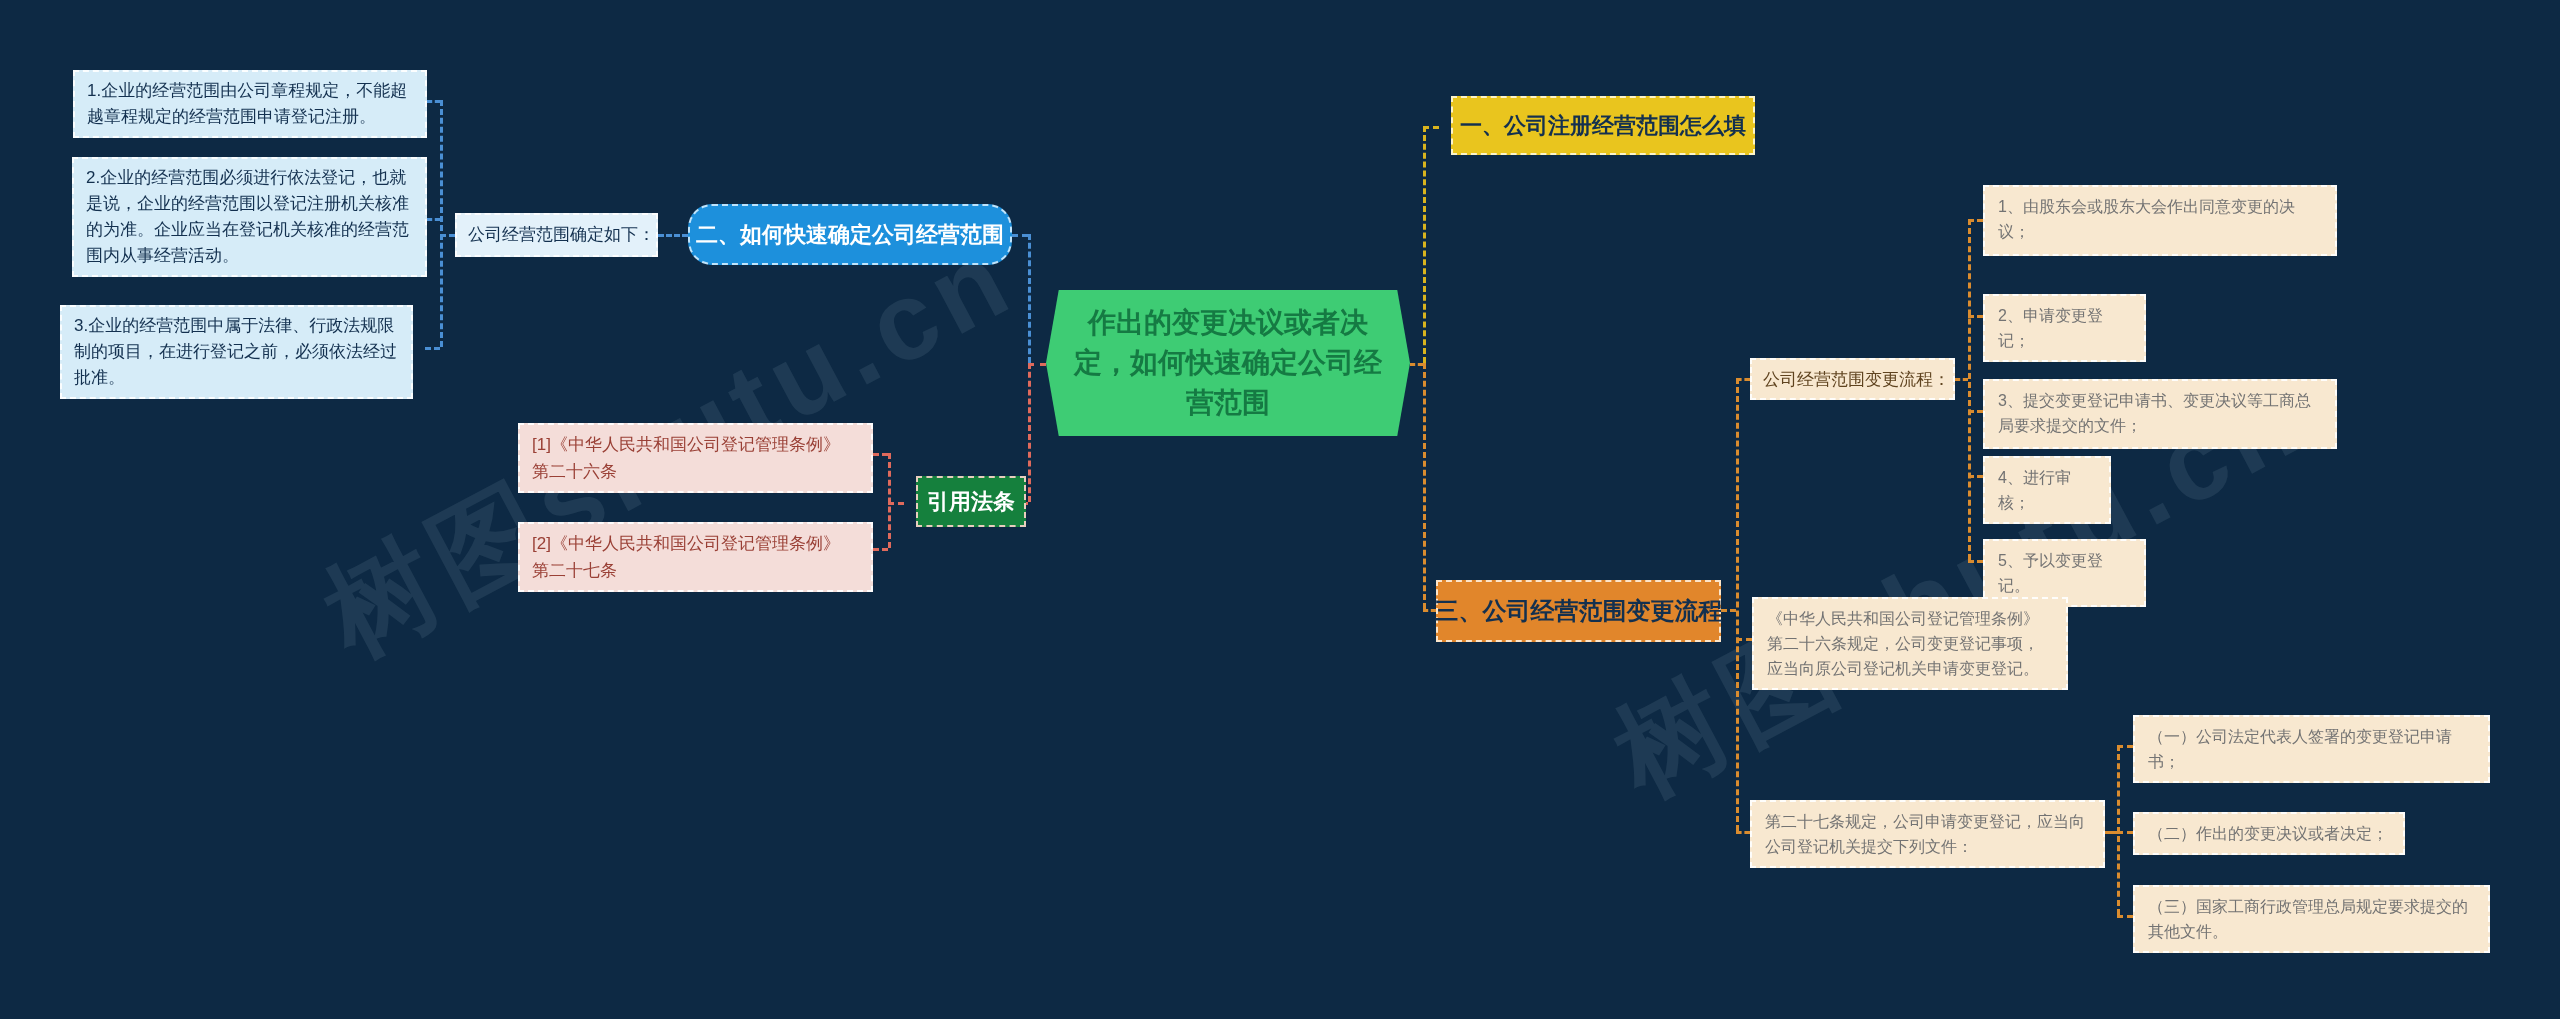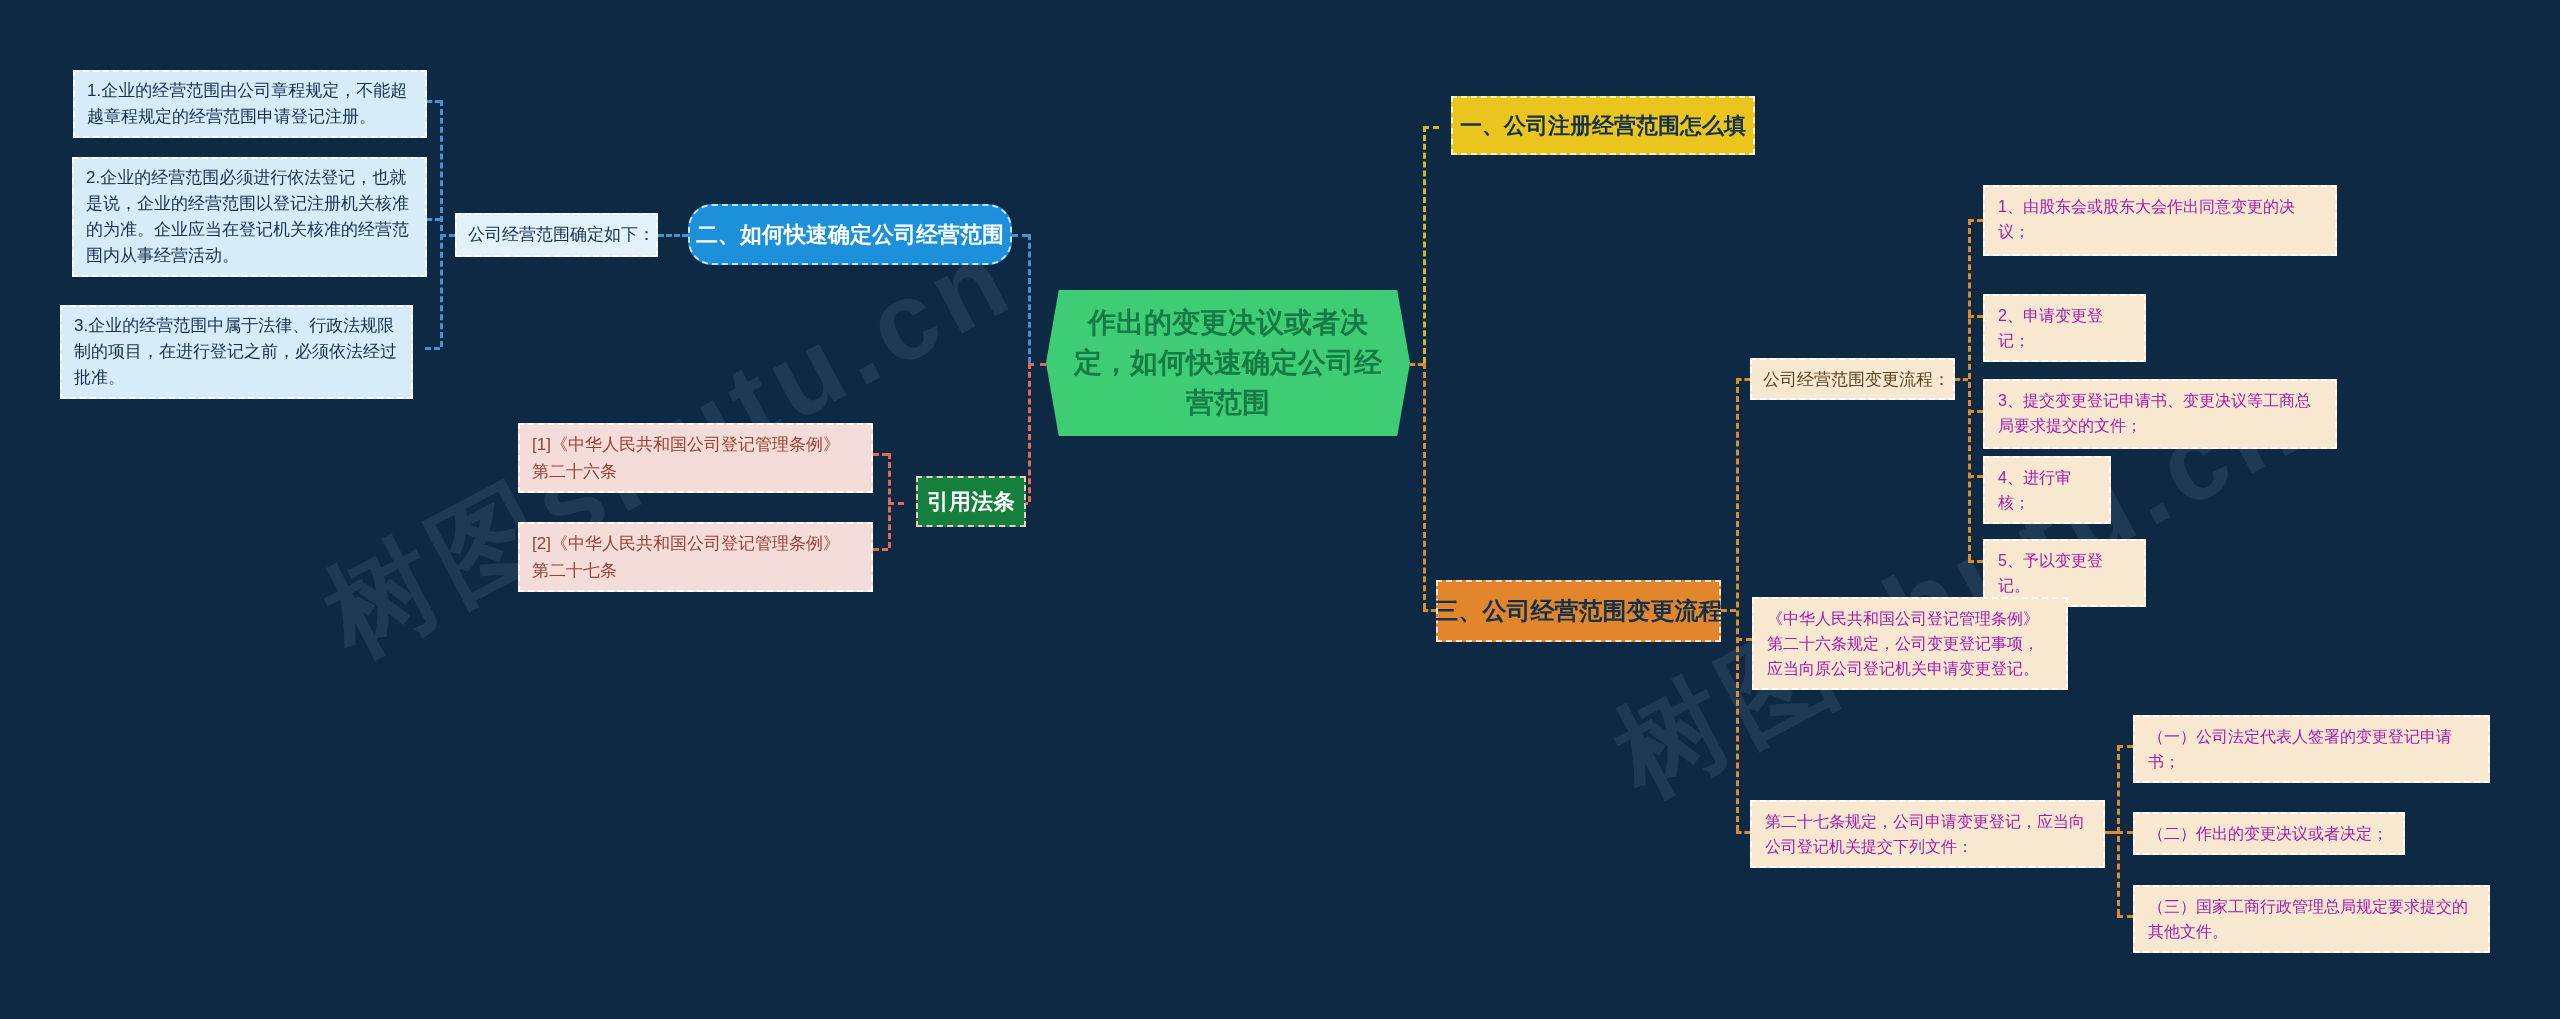--- a/index.html
+++ b/index.html
@@ -7,21 +7,21 @@
     position:relative;width:2560px;height:1019px;overflow:hidden;
     background:#0d2944;
     font-family:"Liberation Sans","DejaVu Sans",sans-serif;
   }
   .box{
     position:absolute;box-sizing:border-box;
     border:2px dashed rgba(255,255,255,0.92);
   }
   .note{background:#d6ecf8;color:#13304f;font-size:17px;line-height:26px;padding:6px 12px;}
   .label-box{background:#e3f1fa;color:#13304f;font-size:17px;line-height:28px;padding:6px 11px;white-space:nowrap;}
-  .cream{background:#f8e8d0;color:#a21caf;font-size:16px;line-height:25px;padding:7px 13px;}
+  .cream{background:#f8e8d0;color:#737373;font-size:16px;line-height:25px;padding:7px 13px;}
   .cream-label{background:#f8e8d0;color:#5f431f;font-size:17px;line-height:27px;padding:6px 11px;white-space:nowrap;}
   .pink{background:#f4ddd9;color:#9a4036;font-size:17px;line-height:27px;padding:6px 12px;}
   .blue-main{background:#1d90dc;color:#ffffff;font-size:22px;font-weight:bold;display:flex;align-items:center;justify-content:center;white-space:nowrap;border-color:rgba(210,238,255,0.9);border-radius:24px;}
   .yellow-main{background:#e9c51e;color:#13304f;font-size:22px;font-weight:bold;display:flex;align-items:center;justify-content:center;white-space:nowrap;border-color:rgba(255,250,220,0.9);margin-left:12px;}
   .orange-main{background:#e1862b;color:#13304f;font-size:24px;font-weight:bold;display:flex;align-items:center;justify-content:center;white-space:nowrap;border-color:rgba(255,240,220,0.9);}
   .red-main{background:#15803d;color:#ffffff;font-size:22px;font-weight:bold;display:flex;align-items:center;justify-content:center;white-space:nowrap;border-color:rgba(255,215,205,0.9);margin-left:12px;}
   .root{
     background:#3ecc74;color:#157a43;font-size:28px;font-weight:bold;line-height:40px;
     display:flex;align-items:center;justify-content:center;text-align:center;
     border:none;padding:0 26px;

